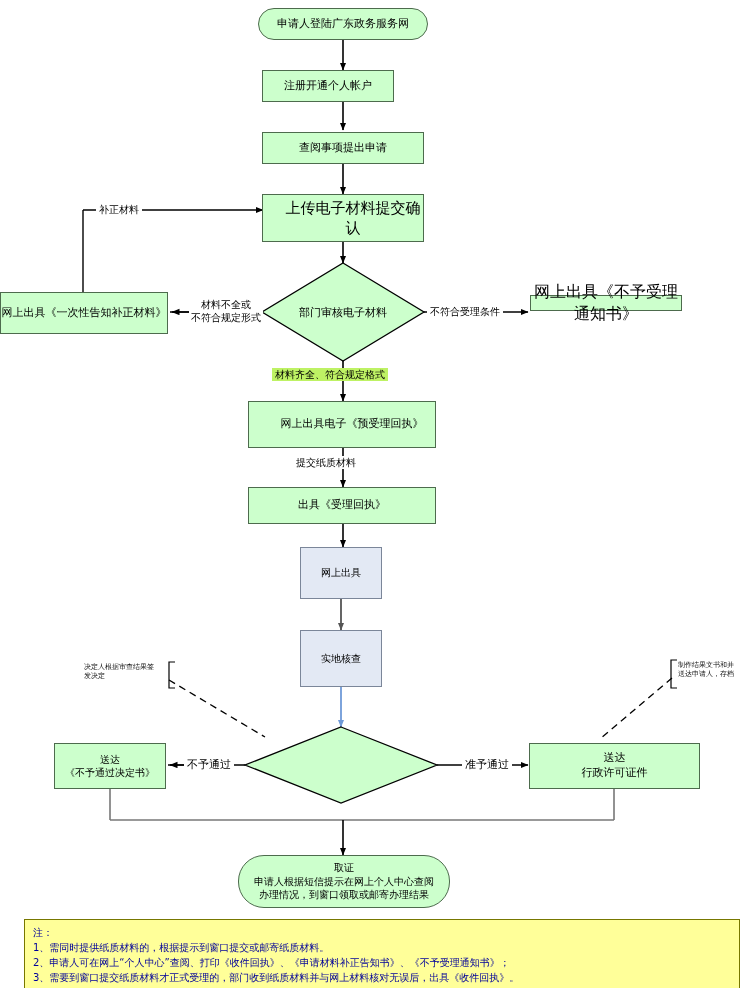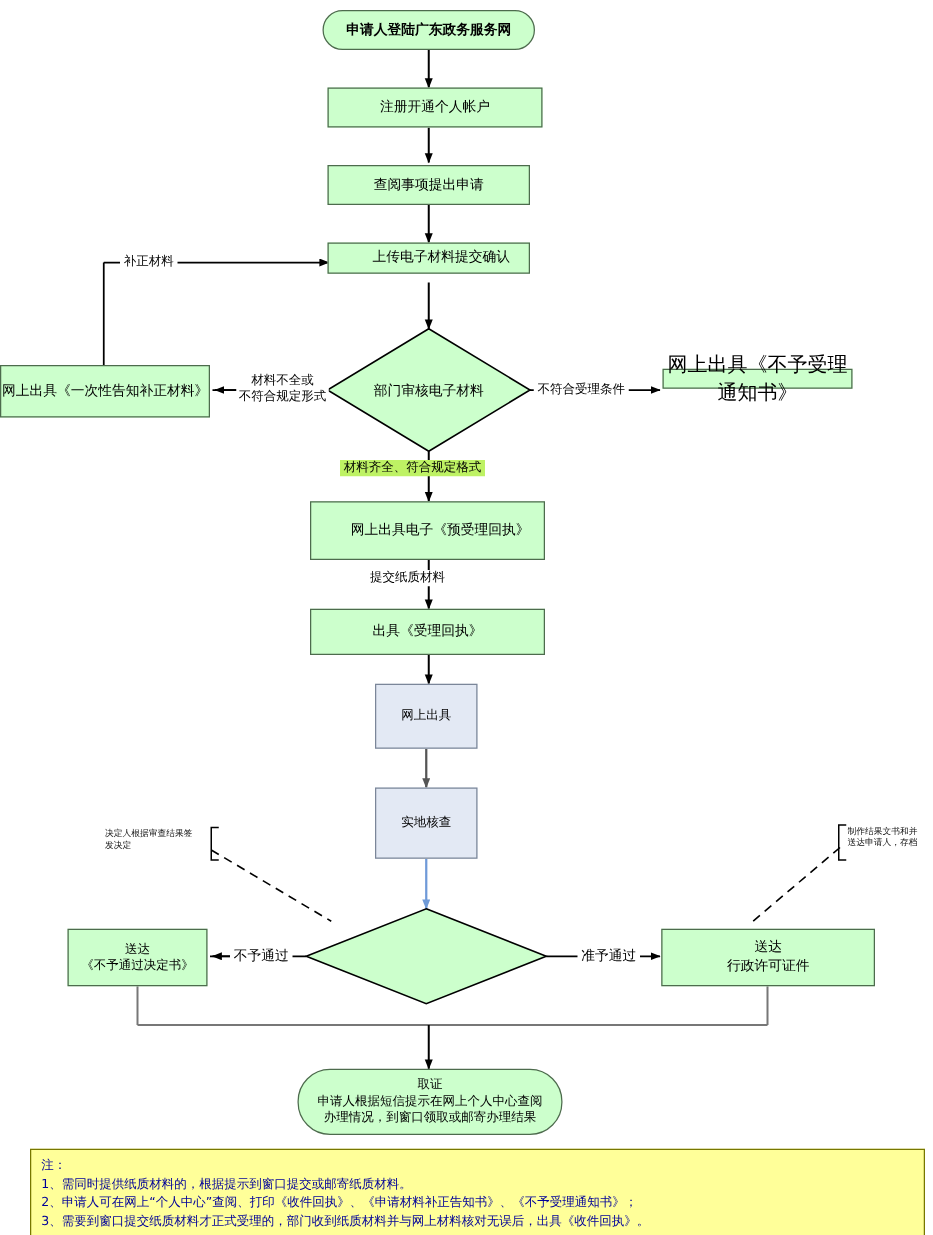--- a/index.html
+++ b/index.html
@@ -80,33 +80,33 @@
 
     <path d="M175,662 L169,662 L169,688 L175,688" stroke="#000" stroke-width="1.2" fill="none"></path>
 
     <path d="M677,660 L671,660 L671,688 L677,688" stroke="#000" stroke-width="1.2" fill="none"></path>
 
     <polygon points="343,263 424,312 343,361 262,312" fill="#ccffcc" stroke="#000" stroke-width="1.3"></polygon>
 
     <polygon points="341,727 437,765 341,803 245,765" fill="#ccffcc" stroke="#000" stroke-width="1.3"></polygon>
   </svg>
 
-  <div class="node n-term" style="left:258px;top:8px;width:170px;height:32px;font-size:11px;font-weight:bold;">
+  <div class="node n-term" style="left:258px;top:8px;width:170px;height:32px;font-size:11px;">
     <span>申请人登陆广东政务服务网</span>
   </div>
 
-  <div class="node n-green" style="left:262px;top:70px;width:172px;height:32px;font-size:11px;">
+  <div class="node n-green" style="left:262px;top:70px;width:132px;height:32px;font-size:11px;">
     <span>注册开通个人帐户</span>
   </div>
 
   <div class="node n-green" style="left:262px;top:132px;width:162px;height:32px;font-size:11px;">
     <span>查阅事项提出申请</span>
   </div>
 
-  <div class="node n-green" style="left:262px;top:194px;width:162px;height:25px;font-size:11px;padding-left:20px;">
+  <div class="node n-green" style="left:262px;top:194px;width:162px;height:48px;font-size:15px;padding-left:20px;">
     <span>上传电子材料提交确认</span>
   </div>
 
   <div class="diamond" style="left:262px;top:263px;width:162px;height:98px;">
     <div class="dtext">部门审核电子材料</div>
   </div>
 
   <div class="node n-green" style="left:0px;top:292px;width:168px;height:42px;font-size:11px;">
     <span>网上出具《一次性告知补正材料》</span>
   </div>

